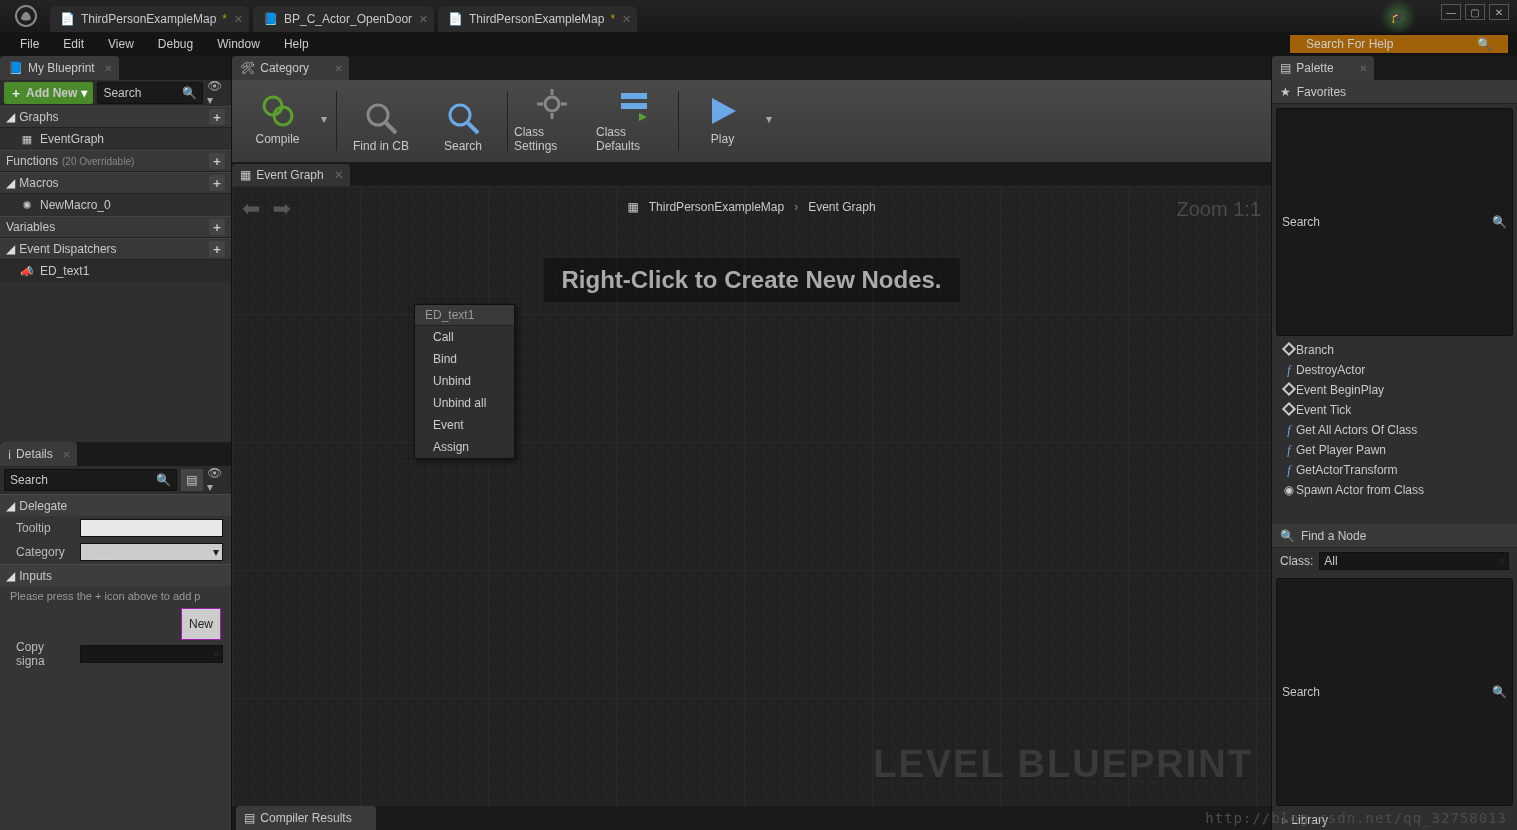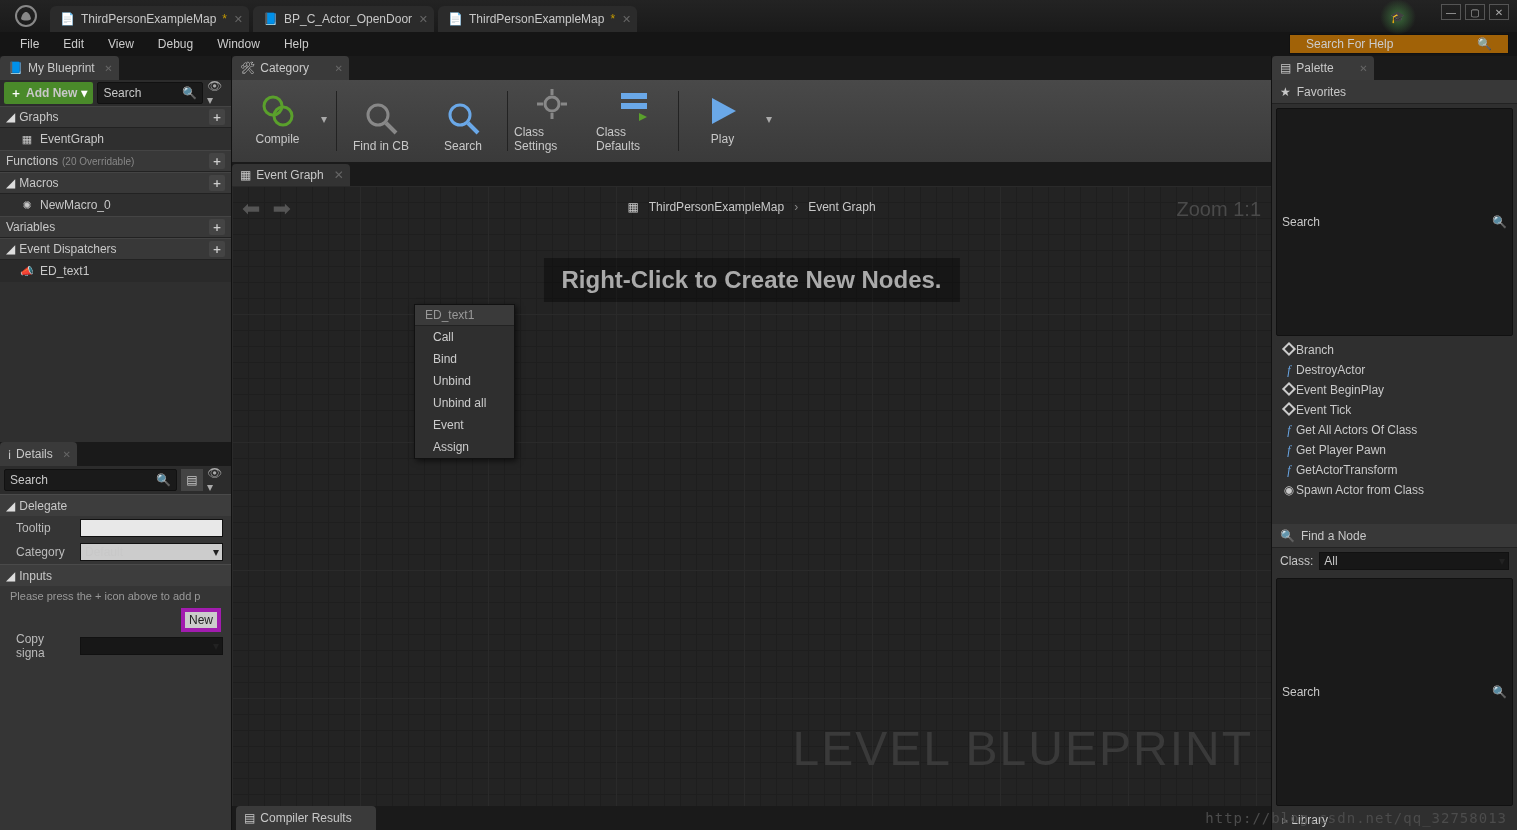--- a/index.html
+++ b/index.html
@@ -48,21 +48,21 @@
 .detailsbox { flex:1; background:#353535; display:flex; flex-direction:column; }
 .details-search-row { display:flex; align-items:center; gap:4px; padding:3px 4px; background:#2c2c2c; }
 .grid-btn { width:22px; height:22px; background:#444; display:flex; align-items:center; justify-content:center; }
 .detcat { height:22px; background:#3d3d3d; border-top:1px solid #4a4a4a; display:flex; align-items:center; padding:0 6px; gap:4px; color:#ddd; }
 .detrow { height:24px; display:flex; align-items:center; padding:0 8px 0 16px; gap:8px; }
 .detrow label { width:56px; color:#bbb; }
 .txtinput { flex:1; height:18px; background:#e8e8e8; border:1px solid #111; }
 .combobox { flex:1; height:18px; background:#ccc; border:1px solid #111; display:flex; align-items:center; padding:0 4px; color:#222; position:relative; }
 .combobox .arr { position:absolute; right:3px; color:#222; }
 .hint { padding:4px 10px; color:#999; font-size:11px; }
-.newbtn { margin:2px 10px 2px auto; height:24px; width:40px; background:#ccc; color:#222; display:flex; align-items:center; justify-content:center; border:4px solid #a21caf; }
+.newbtn { margin:2px 10px 2px auto; height:32px; width:40px; background:#ccc; color:#222; display:flex; align-items:center; justify-content:center; border:1px solid #a21caf; }
 
 
 .centercol { display:flex; flex-direction:column; background:#262626; position:relative; }
 .toolbar-body { height:82px; background:linear-gradient(#494949,#3a3a3a); display:flex; align-items:center; padding:4px 8px; gap:6px; }
 .tbtn { display:flex; flex-direction:column; align-items:center; justify-content:flex-end; gap:3px; width:76px; height:72px; color:#ddd; border-radius:4px; padding-bottom:4px; }
 .tbtn.split { width:90px; flex-direction:row; }
 .tbtn.split .main-icon { display:flex; flex-direction:column; align-items:center; gap:3px; flex:1; }
 .tbtn.split .drop { width:12px; display:flex; align-items:center; justify-content:center; color:#aaa; }
 .tbtn .bigico { width:36px; height:36px; display:flex; align-items:center; justify-content:center; }
 .toolbar-panel { display:flex; flex-direction:column; }
@@ -79,21 +79,21 @@
   linear-gradient(#1e1e1e 1px, transparent 1px),
   linear-gradient(90deg,#1e1e1e 1px, transparent 1px);
   background-size: 128px 128px,128px 128px,16px 16px,16px 16px;
   overflow:hidden;
 }
 .navbtns { position:absolute; left:10px; top:10px; display:flex; gap:12px; }
 .navbtns .arrow { font-size:22px; color:#555; }
 .breadcrumb { position:absolute; top:14px; left:50%; transform:translateX(-50%); display:flex; align-items:center; gap:10px; color:#b8b8b8; font-size:17px; }
 .zoom { position:absolute; right:10px; top:12px; color:#4a4a4a; font-size:20px; }
 .hint-big { position:absolute; top:72px; left:50%; transform:translateX(-50%); background:rgba(0,0,0,0.35); padding:8px 18px; font-size:24px; font-weight:bold; color:#aaa; }
-.watermark { position:absolute; right:18px; bottom:30px; font-size:48px; font-weight:normal; color:#3a3a3a; letter-spacing:2px; }
+.watermark { position:absolute; right:18px; bottom:20px; font-size:38px; font-weight:bold; color:#3a3a3a; letter-spacing:2px; }
 
 
 .ctxmenu { position:absolute; left:182px; top:118px; background:#2f2f2f; border:1px solid #111; box-shadow:2px 2px 6px rgba(0,0,0,0.6); }
 .ctx-title { background:#3a3a3a; padding:3px 10px; color:#999; border-bottom:1px solid #222; }
 .ctx-item { padding:4px 28px 4px 18px; color:#ccc; }
 
 
 .compiler-row { height:24px; background:#1a1a1a; display:flex; padding-left:4px; }
 
 

